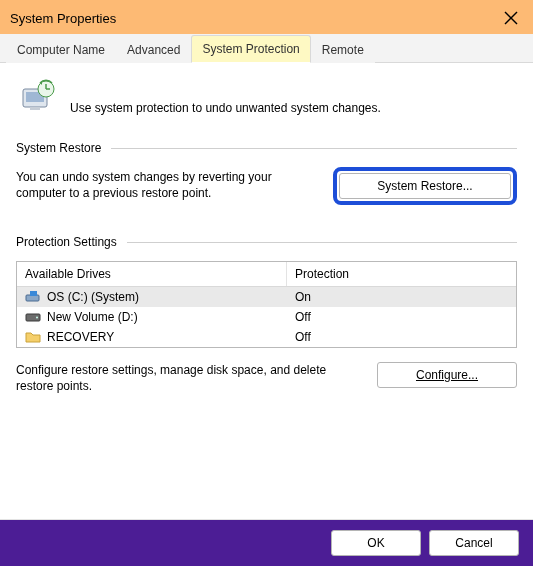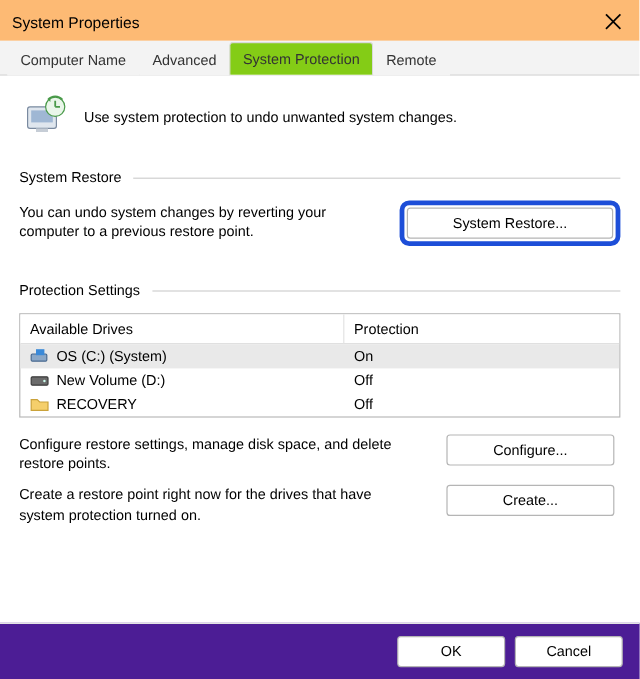--- a/index.html
+++ b/index.html
@@ -40,32 +40,32 @@
     font-size: 12px;
     color: #333;
     background: #f3f3f3;
     border: 1px solid transparent;
     border-bottom: none;
     cursor: pointer;
     position: relative;
     top: 1px;
   }
   .tab.selected {
-    background: #84cc16;
+    background: #fef9c3;
     border: 1px solid #d9d9d9;
     border-bottom: 1px solid #fff;
     border-radius: 3px 3px 0 0;
   }
   .content {
     padding: 12px 16px 0 16px;
   }
   .intro {
     display: flex;
     gap: 14px;
-    align-items: center;
+    align-items: flex-end;
     padding: 4px 0 18px 4px;
   }
   .intro .icon { width: 36px; height: 36px; flex: 0 0 36px; }
   .intro .text { padding-top: 2px; }
   .section-hdr {
     display: flex;
     align-items: center;
     gap: 10px;
     margin: 8px 0 12px 0;
   }
@@ -124,21 +124,21 @@
   .cell.name { flex: 0 0 270px; }
   .cell.prot { flex: 1; }
   .drv-icon { width: 16px; height: 14px; display: inline-flex; }
   .cfg-row {
     display: flex;
     gap: 18px;
     align-items: flex-start;
     margin: 10px 0 6px 0;
   }
   .cfg-row .desc { flex: 1; line-height: 1.35; }
-  .cfg-row .btncell { flex: 0 0 150px; display:flex; justify-content:center; }
+  .cfg-row .btncell { flex: 0 0 150px; display:flex; justify-content:flex-end;text-decoration:underline; }
   .footer {
     position: absolute;
     left: 0; right: 0; bottom: 0;
     border-top: 1px solid #e3e3e3;
     background: #4c1d95;
     padding: 10px 14px;
     display: flex;
     justify-content: flex-end;
     gap: 8px;
   }
@@ -243,25 +243,19 @@
     </div>
   </div>
 
   <div class="cfg-row">
     <div class="desc">Configure restore settings, manage disk space, and delete restore points.</div>
     <div class="btncell">
       <button class="win">Configure...</button>
     </div>
   </div>
 
-  <div class="cfg-row">
-    <div class="desc">Create a restore point right now for the drives that have system protection turned on.</div>
-    <div class="btncell">
-      <button class="win">Create...</button>
-    </div>
-  </div>
 
 </div>
 
 <div class="footer">
   <button class="win">OK</button>
   <button class="win">Cancel</button>
 </div>
 
 </body></html>

